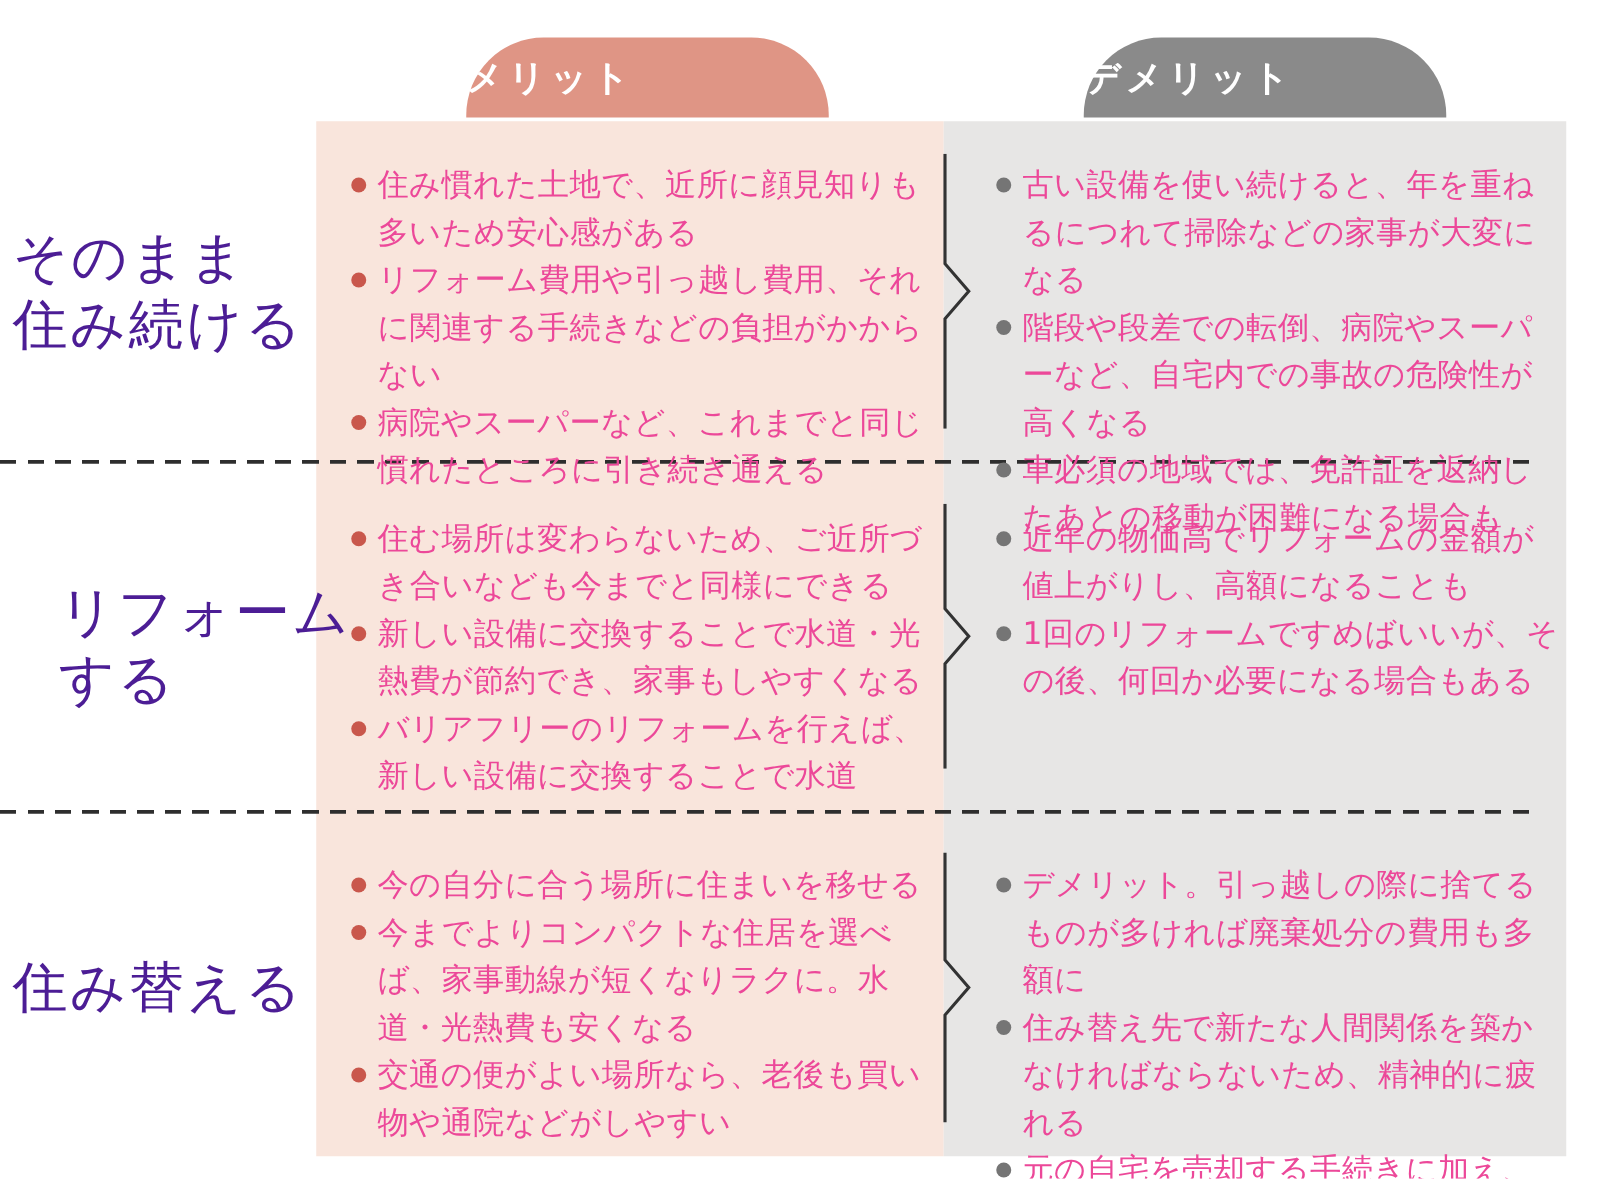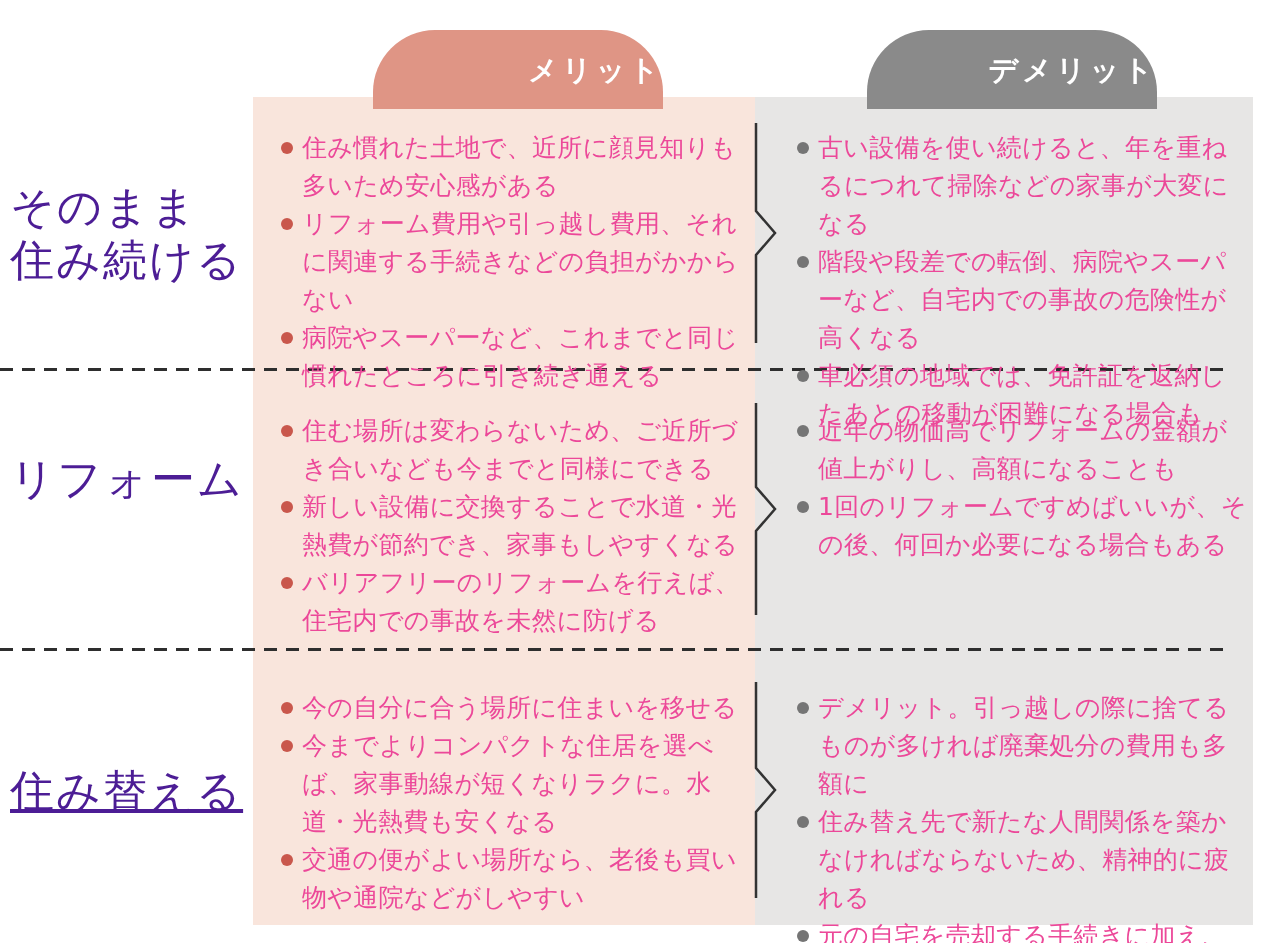--- a/index.html
+++ b/index.html
@@ -9,23 +9,23 @@
     background:#ffffff;
     font-family:"DejaVu Sans",sans-serif;
     overflow:hidden;
   }
   
   .col-bg{position:absolute;top:97px;height:828px;}
   .col-bg.merit{left:253px;width:502px;background:var(--merit-bg);}
   .col-bg.demerit{left:755px;width:498px;background:var(--demerit-bg);}
   
   .pill{
-    position:absolute;top:30px;width:290px;height:79px;
+    position:absolute;top:30px;width:290px;height:64px;
     border-radius:62px 62px 0 0;
-    display:flex;align-items:center;justify-content:flex-end;
+    display:flex;align-items:center;justify-content:flex-start;
   }
   .pill.merit{left:373px;background:var(--merit-accent);}
   .pill.demerit{left:867px;background:var(--demerit-accent);}
   .pill span{
     color:#ffffff;font-size:29px;font-weight:bold;letter-spacing:4px;
     padding-top:2px;
   }
   
   .separator{
     position:absolute;left:0;width:1232px;height:3px;
@@ -34,22 +34,22 @@
   #sep-1{top:368px;}
   #sep-2{top:648px;}
   
   .row-label{
     position:absolute;left:10px;
     font-size:44px;line-height:53px;font-weight:500;
     color:#4c1d95;letter-spacing:2px;white-space:nowrap;
   }
   .row-label span{display:block;}
   #label-stay{top:180px;}
-  #label-reform{top:452px;}
-  #label-move{top:764px;text-decoration:underline;}
+  #label-reform{top:464px;margin-left:37px;}
+  #label-move{top:764px;}
   
   .bullet-list{
     position:absolute;margin:0;padding:0;list-style:none;
   }
   .bullet-list.merit{left:281px;width:462px;}
   .bullet-list.demerit{left:797px;width:452px;}
   .bullet-list.r1{top:129px;}
   .bullet-list.r2{top:412px;}
   .bullet-list.r3{top:689px;}
   .bullet-list li{display:flex;align-items:flex-start;margin:0;padding:0;}
@@ -83,20 +83,21 @@
 
   <div id="sep-1" class="separator"></div>
   <div id="sep-2" class="separator"></div>
 
   <div id="label-stay" class="row-label">
     <span>そのまま</span>
     <span>住み続ける</span>
   </div>
   <div id="label-reform" class="row-label">
     <span>リフォーム</span>
+    <span>する</span>
   </div>
   <div id="label-move" class="row-label">
     <span>住み替える</span>
   </div>
 
   <ul class="bullet-list merit r1">
     <li>
         <span class="dot"></span>
         <span class="li-text">住み慣れた土地で、近所に顔見知りも多いため安心感がある</span>
       </li>
@@ -128,21 +129,21 @@
     <li>
         <span class="dot"></span>
         <span class="li-text">住む場所は変わらないため、ご近所づき合いなども今までと同様にできる</span>
       </li>
     <li>
         <span class="dot"></span>
         <span class="li-text">新しい設備に交換することで水道・光熱費が節約でき、家事もしやすくなる</span>
       </li>
     <li>
         <span class="dot"></span>
-        <span class="li-text">バリアフリーのリフォームを行えば、住宅内での事故を未然に防げる</span>
+        <span class="li-text">バリアフリーのリフォームを行えば、新しい設備に交換することで水道</span>
       </li>
   </ul>
   <ul class="bullet-list demerit r2">
     <li>
         <span class="dot"></span>
         <span class="li-text">近年の物価高でリフォームの金額が値上がりし、高額になることも</span>
       </li>
     <li>
         <span class="dot"></span>
         <span class="li-text">1回のリフォームですめばいいが、その後、何回か必要になる場合もある</span>

